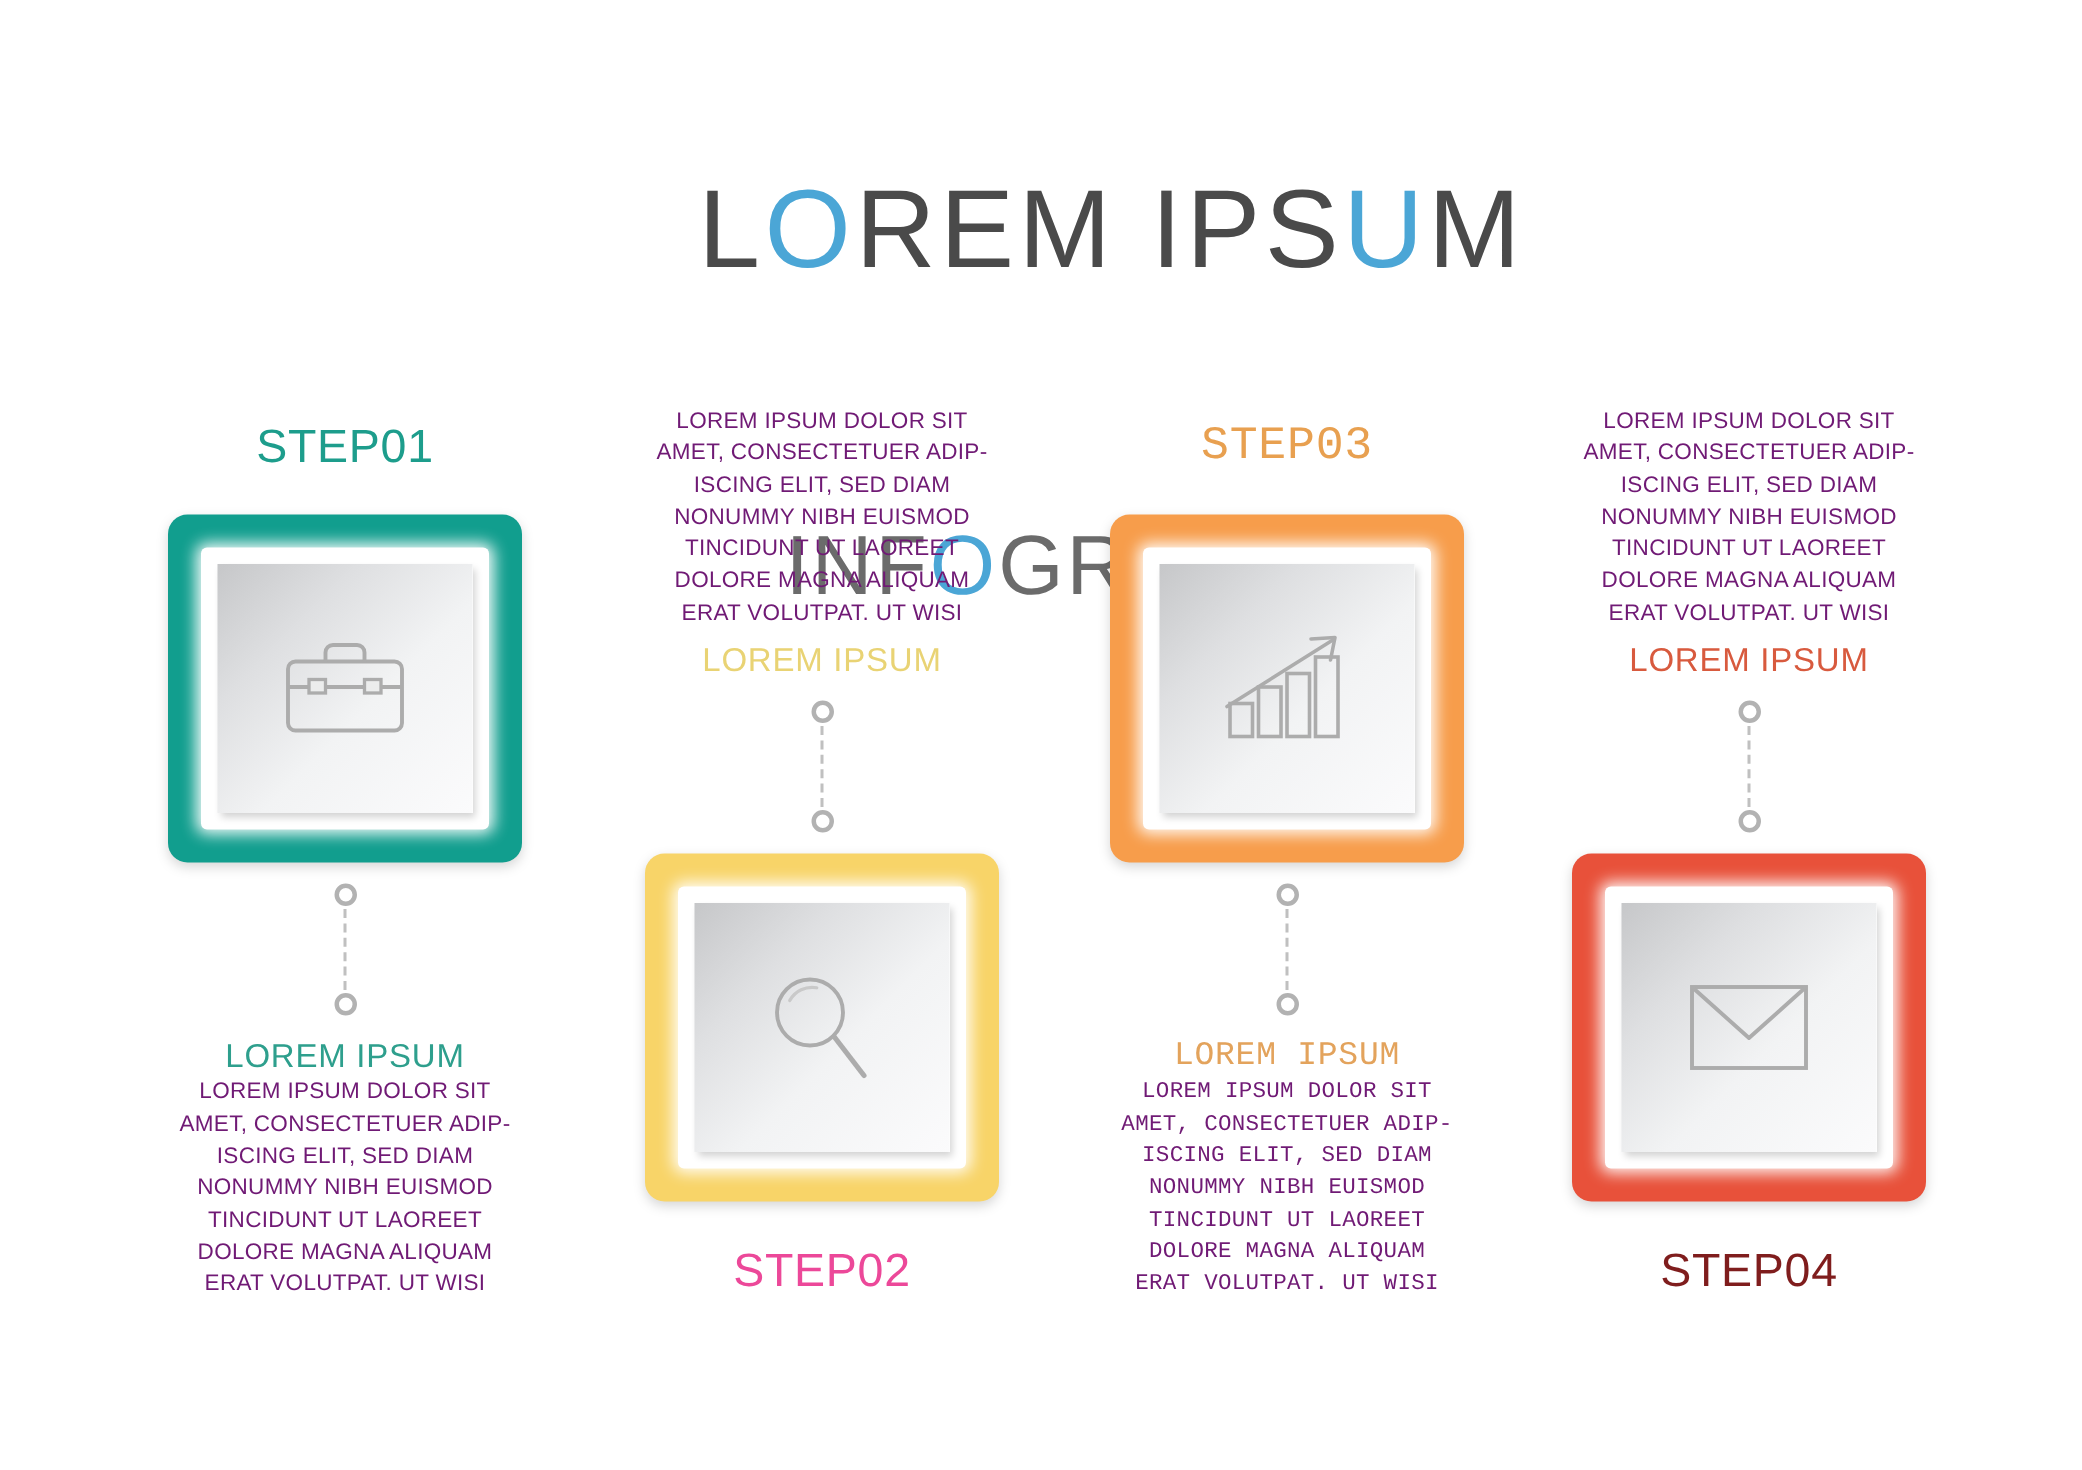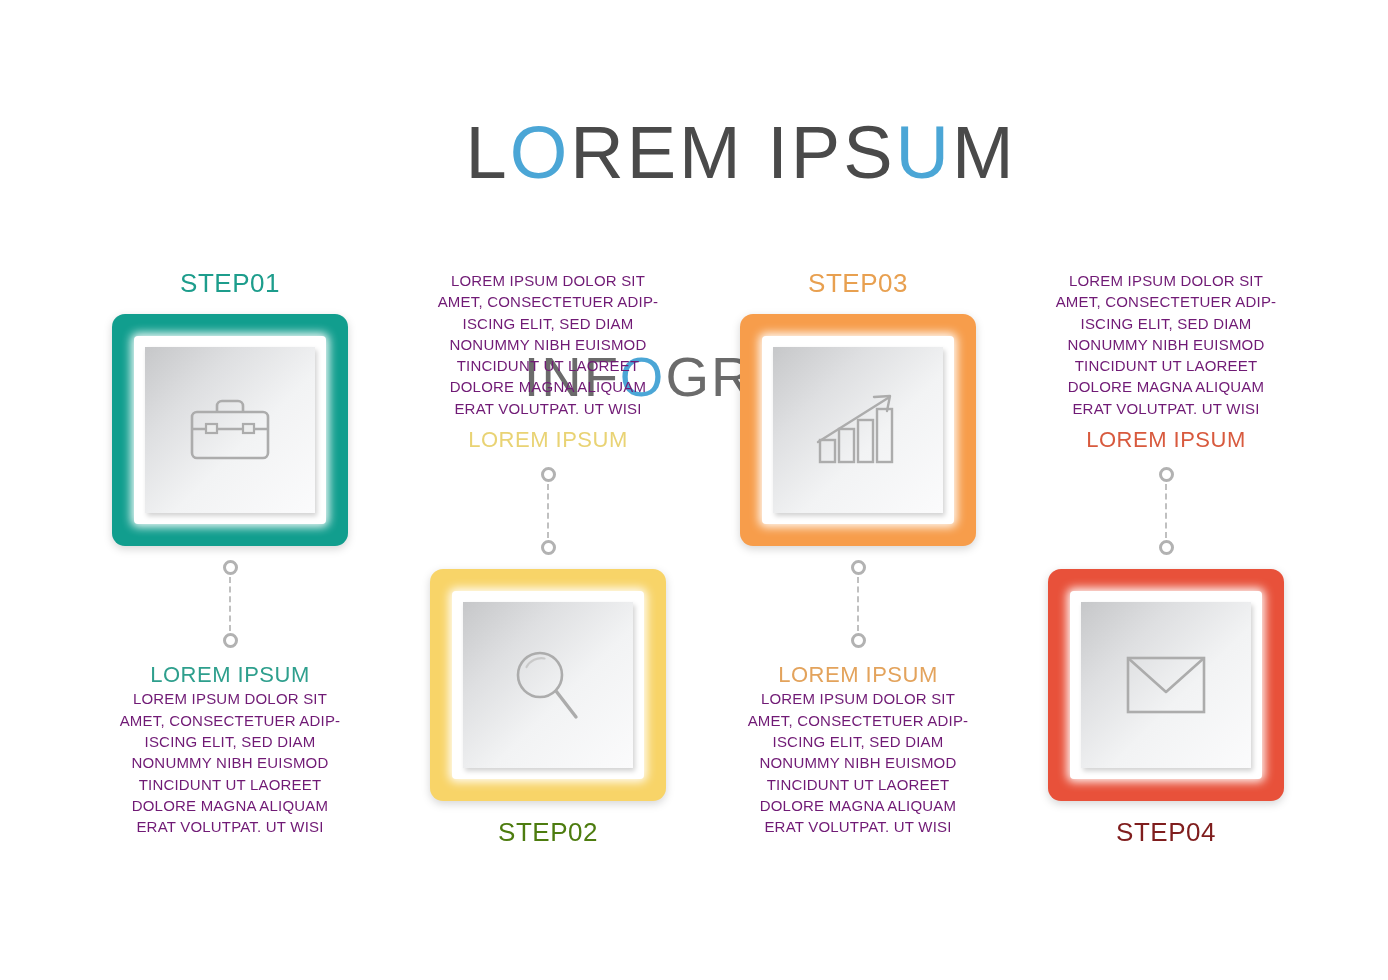--- a/index.html
+++ b/index.html
@@ -44,38 +44,38 @@
 
   
   .col {
     position: absolute;
     width: 296px;
     top: 270px;
     height: 670px;
   }
   #col1 { left: 82px; }
   #col2 { left: 400px; }
-  #col3 { left: 710px; }
+  #col3 { left: 710px; font-family: Liberation Mono, monospace; }
   #col4 { left: 1018px; }
 
   .col-inner {
     display: flex;
     flex-direction: column;
     align-items: center;
     height: 100%;
   }
   .col-inner.flip { justify-content: flex-start; }
 
   
   .step-label {
-    font-size: 26px;
+    font-size: 31px;
     font-weight: 400;
     letter-spacing: 0.5px;
     line-height: 1;
-    margin: 0;
+    margin: 12px;
   }
 
   
   .card {
     width: 236px;
     height: 232px;
     border-radius: 13px;
     padding: 22px;
     box-sizing: border-box;
     display: flex;
@@ -227,21 +227,21 @@
         <div class="card-face">
           <svg width="72" height="76" viewBox="0 0 72 76" fill="none">
             <circle cx="28" cy="28" r="22" stroke="#acacac" stroke-width="2.6"></circle>
             <path d="M14.5 20 a17 17 0 0 1 18-8.5" stroke="#c9c9c9" stroke-width="2.2" fill="none" stroke-linecap="round"></path>
             <path d="M44 44 L64 70" stroke="#acacac" stroke-width="3.4" stroke-linecap="round"></path>
           </svg>
         </div>
       </div>
     </div>
     <div class="sp-18"></div>
-    <div class="step-label" style="color: #4d7c0f;">STEP02</div>
+    <div class="step-label" style="color: #ec4899;">STEP02</div>
   </div>
 </div>
 
 <div class="col" id="col3">
   <div class="col-inner">
     <div class="step-label" style="color: rgb(232, 160, 80);">STEP03</div>
     <div class="sp-18"></div>
     <div class="card" id="card3" style="background: rgb(247, 157, 75);">
       <div class="card-inner">
         <div class="card-face">

